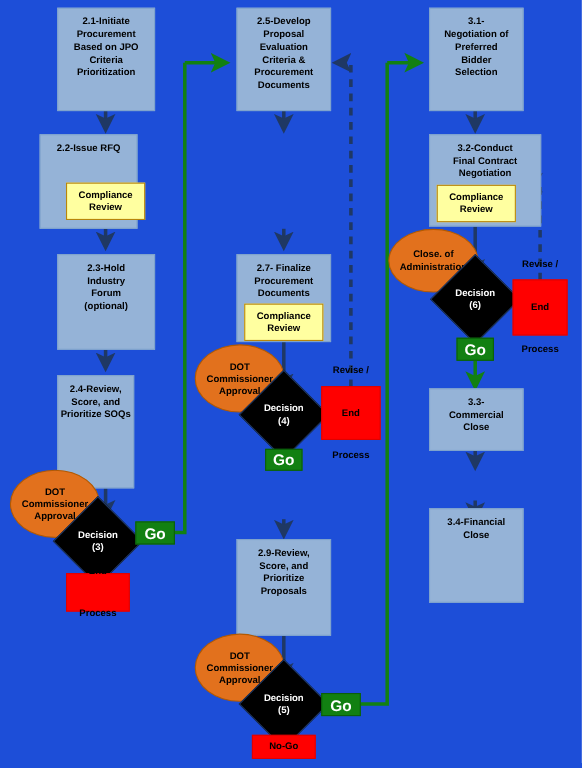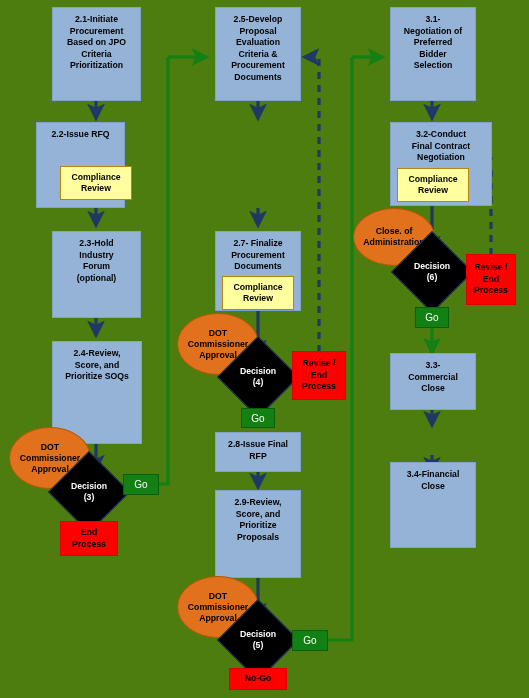--- a/index.html
+++ b/index.html
@@ -1,17 +1,17 @@
 <!DOCTYPE html>
 <html><head>
 <meta charset="utf-8">
 <style>
   html,body{margin:0;padding:0;background:#ffffff;}
   body{font-family:"Liberation Sans", sans-serif;}
-  #canvas{position:relative;width:529px;height:698px;overflow:hidden;background:#4d7c0f;}
+  #canvas{position:relative;width:529px;height:698px;overflow:hidden;background:#1d4ed8;}
   #svg-layer{position:absolute;left:0;top:0;width:529px;height:698px;pointer-events:none;}
 
   .node{position:absolute;box-sizing:border-box;display:flex;flex-direction:column;
         align-items:center;justify-content:flex-start;text-align:center;}
 
   .process{background:#95b3d7;border:1px solid #7fa3cc;color:#000000;
            font-weight:bold;font-size:8.7px;line-height:11.5px;padding-top:6px;}
 
   .compliance{position:absolute;box-sizing:border-box;background:#ffffa0;
               border:1.4px solid #b8860b;color:#000000;font-weight:bold;
@@ -25,27 +25,27 @@
             justify-content:center;text-align:center;}
 
   .decision{position:absolute;display:flex;align-items:center;justify-content:center;}
   .decision .dia{position:absolute;left:0;top:0;width:100%;height:100%;
                  background:#000000;border:1.6px solid #1f3864;
                  transform:rotate(45deg);box-sizing:border-box;}
   .decision .dtext{position:relative;z-index:2;color:#ffffff;font-weight:bold;
                    font-size:8.7px;line-height:11px;text-align:center;}
 
   .gobox{position:absolute;box-sizing:border-box;background:#128012;
-         border:1px solid #0b5e0b;color:#ffffff;font-weight:normal;font-size:10px;
+         border:1px solid #0b5e0b;color:#ffffff;font-weight:bold;font-size:14px;
          display:flex;align-items:center;justify-content:center;text-align:center;}
 
   .redbox{position:absolute;box-sizing:border-box;background:#ff0000;
           border:1px solid #e00000;color:#000000;font-weight:bold;font-size:8.7px;
           line-height:11.5px;display:flex;flex-direction:column;align-items:center;
-          justify-content:center;text-align:center;}
+          justify-content:center;text-align:center;gap:27px;}
 
   .lbl{display:block;}
 </style>
 </head>
 <body>
 
 <div id="canvas">
 
   <svg id="svg-layer" viewBox="0 0 529 698" xmlns="http://www.w3.org/2000/svg">
     <defs>
@@ -108,21 +108,21 @@
     <span class="lbl">Review</span>
   </div>
 
   <div class="node process" style="left:52px;top:231px;width:89px;height:87px;">
     <span class="lbl">2.3-Hold</span>
     <span class="lbl">Industry</span>
     <span class="lbl">Forum</span>
     <span class="lbl">(optional)</span>
   </div>
 
-  <div class="node process" style="left:52px;top:341px;width:90px;height:103px;">
+  <div class="node process" style="left:52px;top:341px;width:70px;height:103px;">
     <span class="lbl">2.4-Review,</span>
     <span class="lbl">Score, and</span>
     <span class="lbl">Prioritize SOQs</span>
   </div>
 
   <div class="approval" style="left:9px;top:427px;width:82px;height:62px;">
     <span class="lbl">DOT</span>
     <span class="lbl">Commissioner</span>
     <span class="lbl">Approval</span>
   </div>
@@ -181,24 +181,20 @@
   <div class="gobox" style="left:241px;top:408px;width:34px;height:20px;">
     <span>Go</span>
   </div>
 
   <div class="redbox" style="left:292px;top:351px;width:54px;height:49px;">
     <span class="lbl">Revise /</span>
     <span class="lbl">End</span>
     <span class="lbl">Process</span>
   </div>
 
-  <div class="node process" style="left:215px;top:432px;width:86px;height:40px;">
-    <span class="lbl">2.8-Issue Final</span>
-    <span class="lbl">RFP</span>
-  </div>
 
   <div class="node process" style="left:215px;top:490px;width:86px;height:88px;">
     <span class="lbl">2.9-Review,</span>
     <span class="lbl">Score, and</span>
     <span class="lbl">Prioritize</span>
     <span class="lbl">Proposals</span>
   </div>
 
   <div class="approval" style="left:177px;top:576px;width:82px;height:62px;">
     <span class="lbl">DOT</span>

